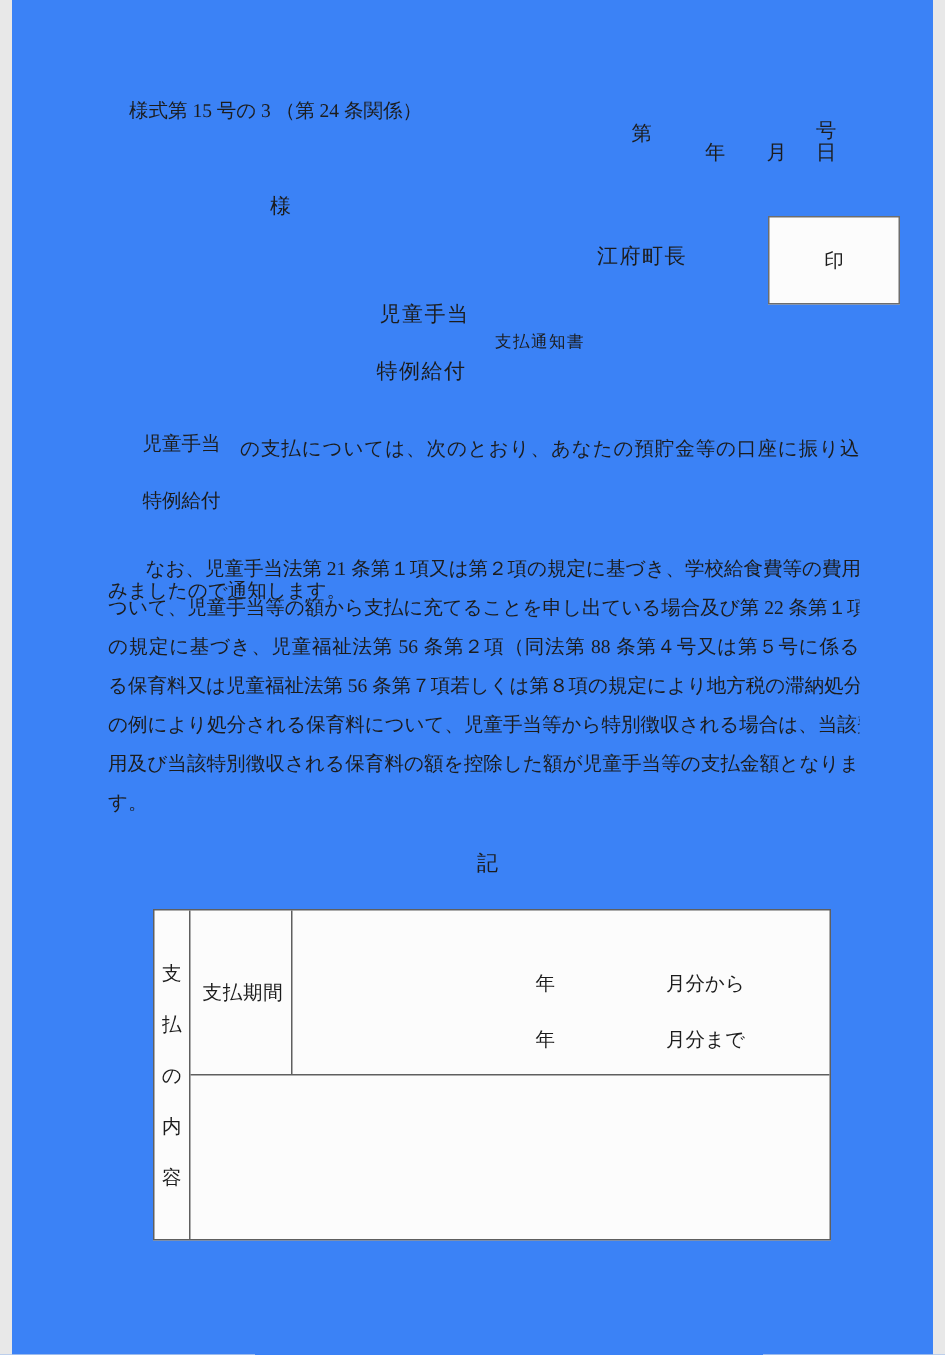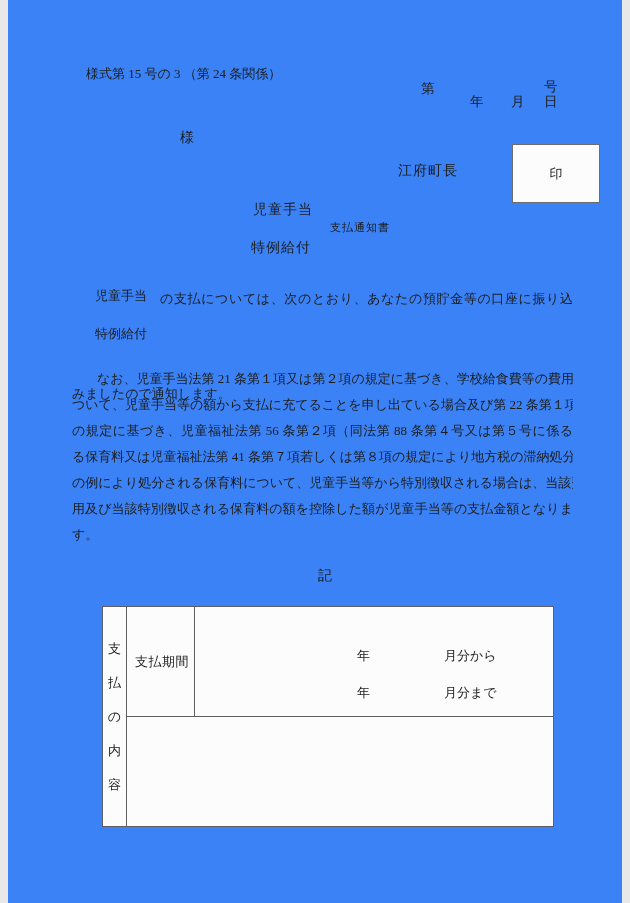--- a/index.html
+++ b/index.html
@@ -138,21 +138,21 @@
 
   <span class="abs intro-allowance">児童手当</span>
   <div class="abs intro-line1">の支払については、次のとおり、あなたの預貯金等の口座に振り込</div>
   <span class="abs intro-special">特例給付</span>
   <div class="abs intro-line2">みましたので通知します。</div>
 
   <div class="body-par">
     <div class="jline first">なお、児童手当法第 21 条第１項又は第２項の規定に基づき、学校給食費等の費用に</div>
     <div class="jline">ついて、児童手当等の額から支払に充てることを申し出ている場合及び第 22 条第１項</div>
     <div class="jline">の規定に基づき、児童福祉法第 56 条第２項（同法第 88 条第４号又は第５号に係る</div>
-    <div class="jline">る保育料又は児童福祉法第 41 条第７項若しくは第８項の規定により地方税の滞納処分</div>
+    <div class="jline">る保育料又は児童福祉法第 56 条第７項若しくは第８項の規定により地方税の滞納処分</div>
     <div class="jline">の例により処分される保育料について、児童手当等から特別徴収される場合は、当該費</div>
     <div class="jline">用及び当該特別徴収される保育料の額を控除した額が児童手当等の支払金額となりま</div>
     <div class="jline last">す。</div>
   </div>
 
   <span class="abs record-marker">記</span>
 
   <div class="pay-table">
     <div class="group-col">
       <span>支</span>

